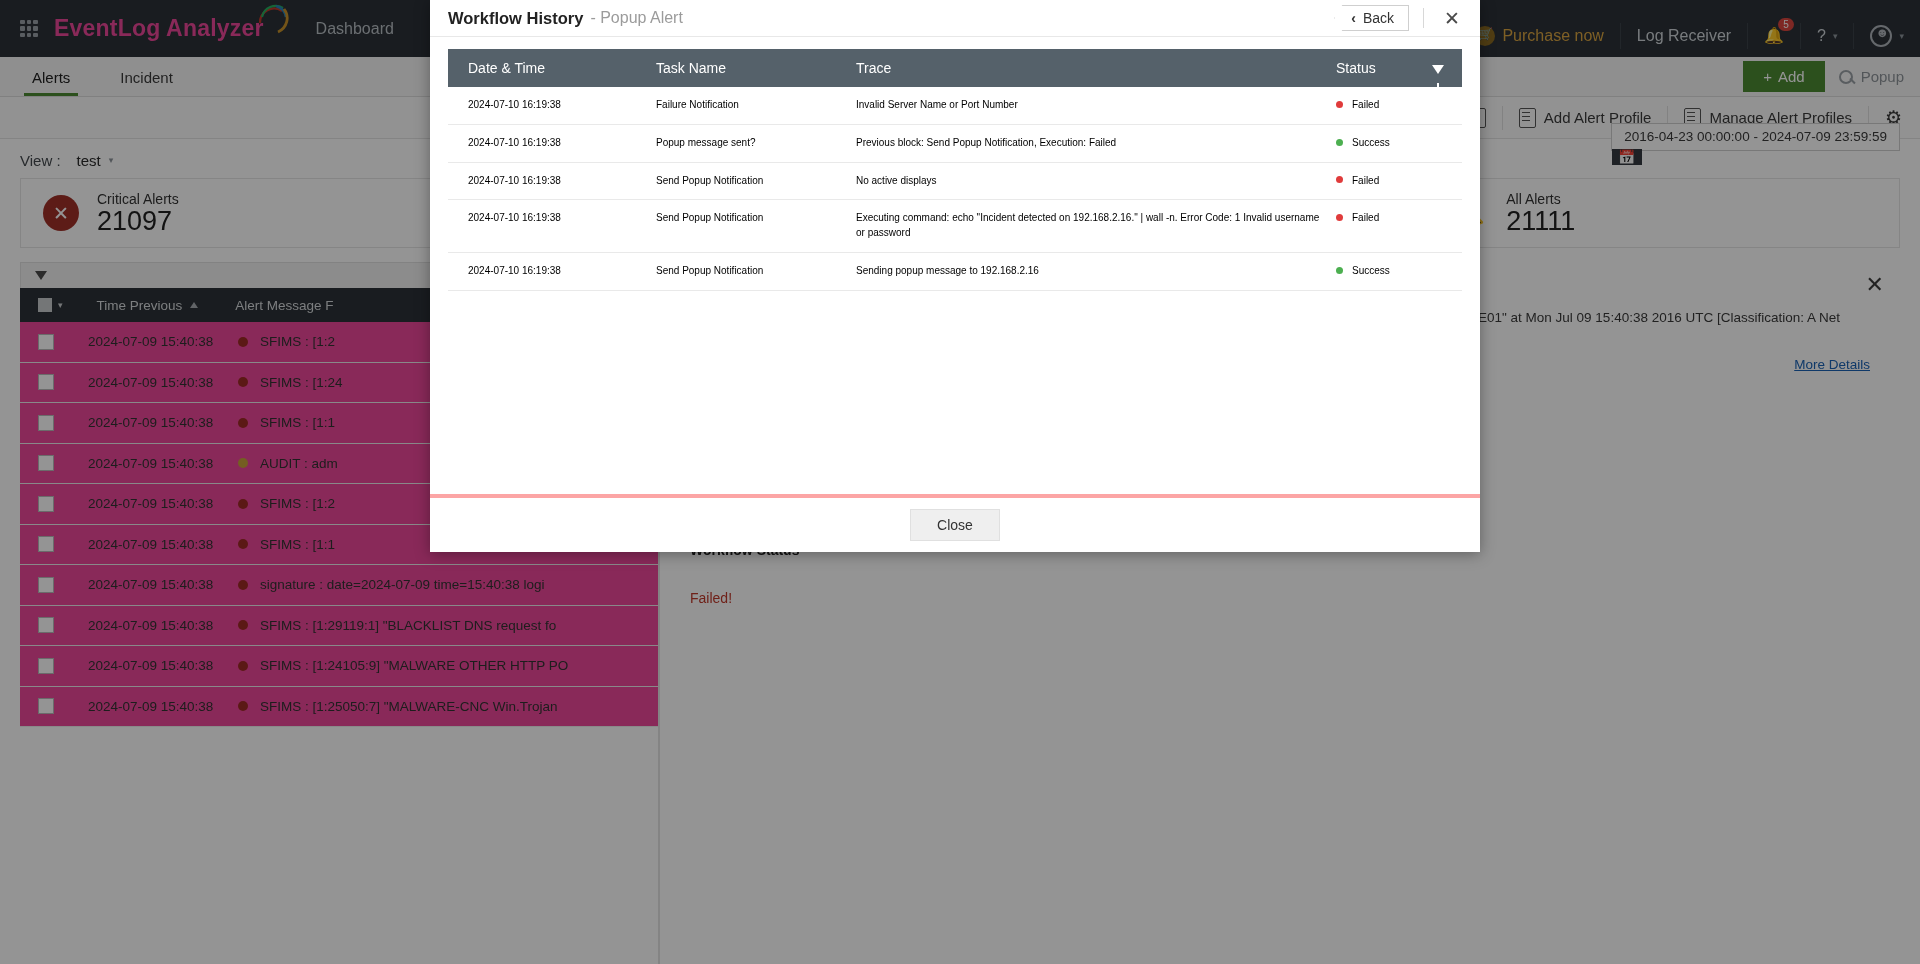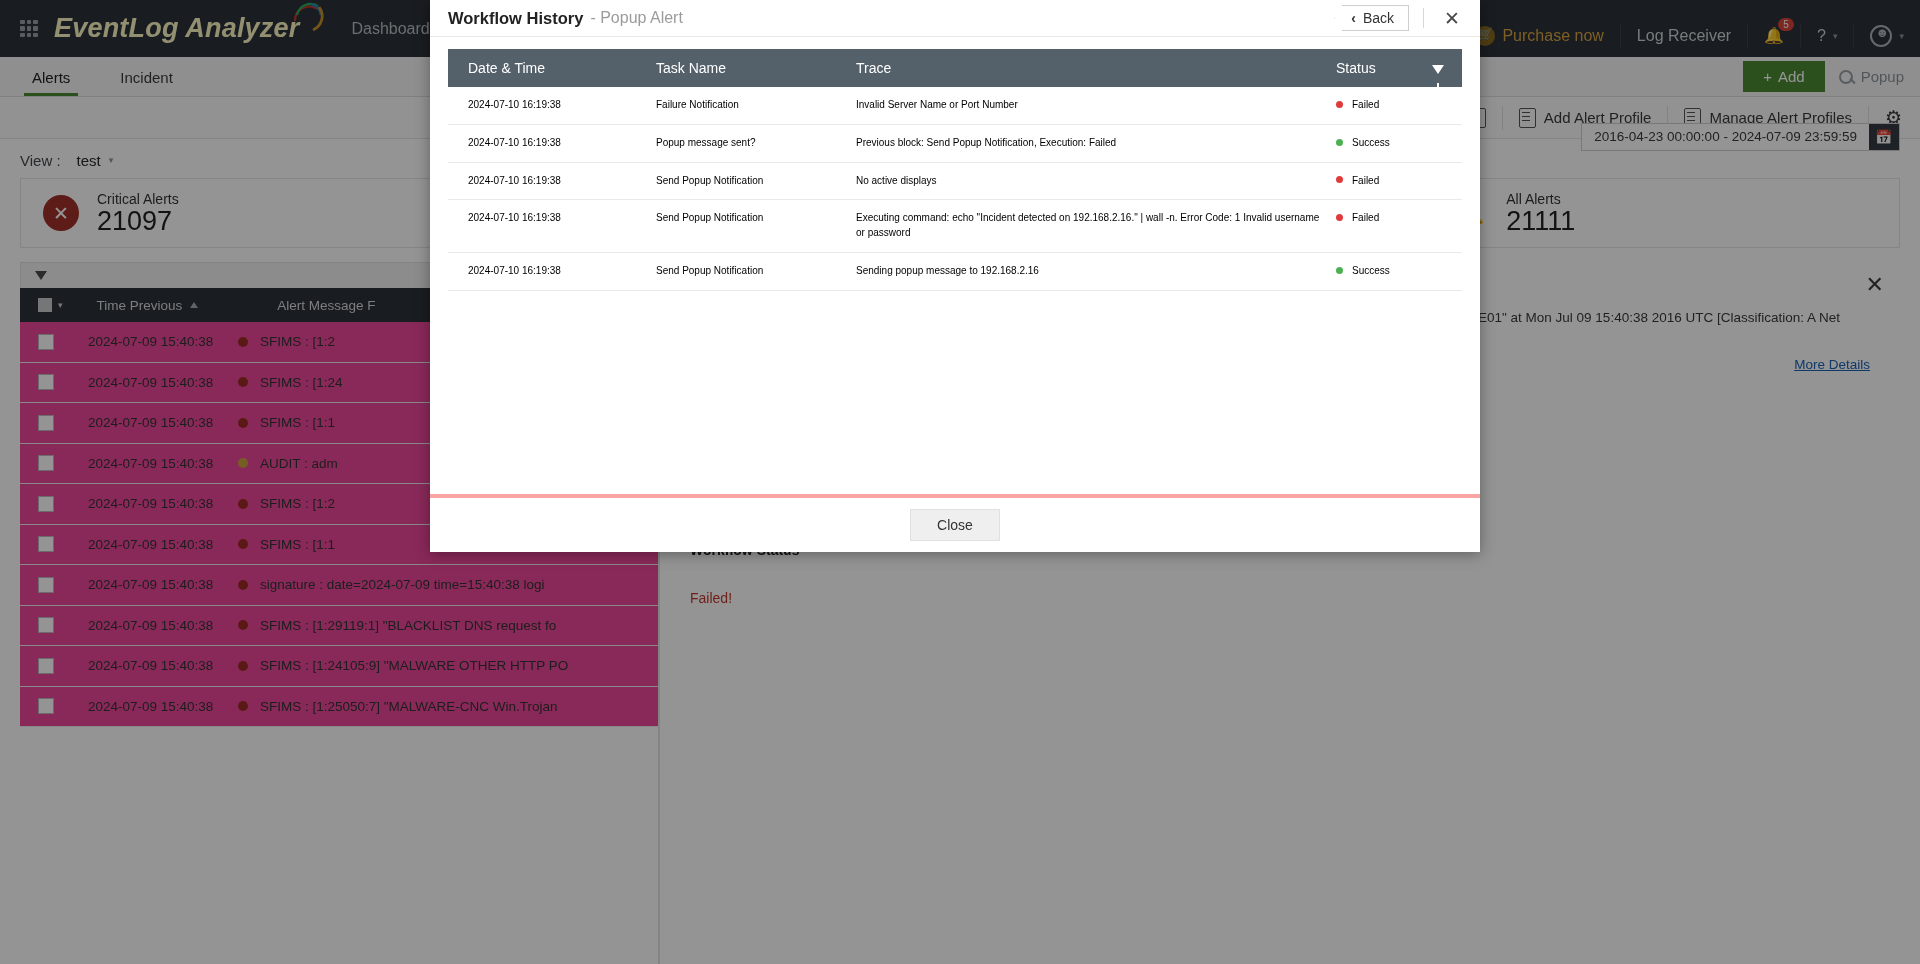--- a/index.html
+++ b/index.html
@@ -14,21 +14,21 @@
   
   .app { position: absolute; inset: 0; }
 
   .topbar {
     position: absolute; top: 0; left: 0; width: 1920px; height: 57px;
     background: #2b3137; display: flex; align-items: center;
   }
   .grid-icon { width: 18px; height: 18px; margin-left: 20px; margin-right: 16px;
     display: grid; grid-template-columns: repeat(3,1fr); grid-template-rows: repeat(3,1fr); gap: 2px; }
   .grid-icon i { background: #9aa1a8; display: block; border-radius: 1px; }
-  .brand { color: #fef9c3; font-size: 27px; font-weight: bold; letter-spacing: .2px; position: relative; font-style: italic; }
+  .brand { color: #ec4899; font-size: 23px; font-weight: bold; letter-spacing: .2px; position: relative; }
   .brand .swoosh { position: absolute; right: -26px; top: -12px; width: 34px; height: 34px; }
   .topnav { display: flex; align-items: center; margin-left: 52px; gap: 34px; }
   .topnav a { color: #b9bfc5; font-size: 16px; text-decoration: none; }
   .topright { position: absolute; right: 0; top: 0; height: 71px; display: flex; align-items: center; gap: 0; }
   .tr-item { color: #cfd4d9; font-size: 16px; padding: 0 16px; display: flex; align-items: center; gap: 7px;
              border-left: 1px solid #3c4349; height: 26px; }
   .tr-item.purchase { color: #d9a441; border-left: none; }
   .cart { width: 20px; height: 20px; border-radius: 50%; background: #8a6a22; display: inline-block; position: relative; }
   .cart::after { content: "🛒"; font-size: 12px; position: absolute; left: 3px; top: 1px; }
   .bell-wrap { position: relative; }
@@ -61,21 +61,21 @@
              padding: 0 16px; border-left: 1px solid #e0e0e0; height: 24px; }
   .tb-icon { width: 17px; height: 20px; border: 1.6px solid #555; border-radius: 2px; position: relative; }
   .tb-icon::before { content: ""; position: absolute; left: 2px; top: 3px; width: 8px; height: 1.5px; background: #555;
                      box-shadow: 0 4px 0 #555, 0 8px 0 #555; }
   .gear { width: 19px; height: 19px; color: #3a3a3a; font-size: 19px; line-height: 19px; }
 
   .viewrow { position: absolute; top: 139px; left: 0; width: 1920px; height: 42px; display: flex; align-items: center; }
   .viewlabel { margin-left: 20px; font-size: 15px; color: #44494e; }
   .viewsel { margin-left: 16px; font-size: 15px; color: #2b2b2b; display: flex; align-items: center; gap: 8px; }
   .daterange { position: absolute; right: 20px; top: 123px; display: flex; align-items: stretch;
-               border: 1px solid #cfcfcf; background: #fff; height: 28px; }
+               border: 1px solid #cfcfcf; background: #fff; height: 28px; flex-direction: column; }
   .daterange .txt { font-size: 13.5px; color: #3b3b3b; padding: 5px 12px; }
   .cal { width: 30px; background: #343a40; display: flex; align-items: center; justify-content: center; color: #fff; font-size: 14px; }
 
   .cards { position: absolute; top: 178px; left: 20px; right: 20px; height: 70px; display: flex; gap: 0; }
   .card { flex: 1; border: 1px solid #e6e6e6; background: #fff; display: flex; align-items: center; gap: 18px; padding: 0 22px; }
   .card .circ { width: 36px; height: 36px; border-radius: 50%; display: flex; align-items: center; justify-content: center;
                 color: #fff; font-size: 19px; }
   .card .lbl { font-size: 14px; color: #333; }
   .card .num { font-size: 27px; color: #222; line-height: 1.05; }
 
@@ -84,21 +84,21 @@
                 border: 1px solid #e0e0e0; border-bottom: none; display: flex; align-items: center; }
   .funnel { margin-left: 14px; width: 0; height: 0; border-left: 6px solid transparent; border-right: 6px solid transparent;
             border-top: 9px solid #4a4a4a; position: relative; }
   .funnel::after { content: ""; position: absolute; left: -1px; top: 9px; width: 2px; height: 4px; background: #4a4a4a; }
 
   .ghead { position: absolute; top: 288px; left: 20px; width: 640px; height: 34px; background: #2b3137; display: flex; align-items: center; }
   .ghead .cb { width: 14px; height: 14px; background: #c8cbce; margin-left: 18px; }
   .ghead .cb-car { color: #c8cbce; font-size: 9px; margin-left: 6px; }
   .ghead .ch { color: #d6d9dc; font-size: 13.5px; }
   .ghead .c1 { margin-left: 34px; display: flex; align-items: center; gap: 8px; }
-  .ghead .c2 { margin-left: 79px; }
+  .ghead .c2 { margin-left: 37px; }
   .sortup { width: 0; height: 0; border-left: 4px solid transparent; border-right: 4px solid transparent; border-bottom: 6px solid #a7acb1; }
 
   .grow { position: absolute; left: 20px; width: 640px; height: 40.5px; border-bottom: 1px solid #ececec;
           display: flex; align-items: center; font-size: 13.5px; color: #333; background: #ec4899; }
   .grow .gcb { width: 16px; height: 16px; border: 1px solid #b9b9b9; margin-left: 18px; background: #fff; }
   .grow .gt { margin-left: 34px; width: 150px; }
   .grow .dot { width: 10px; height: 10px; border-radius: 50%; margin-right: 12px; flex: 0 0 auto; }
   .grow .msg { white-space: nowrap; overflow: hidden; }
 
   

